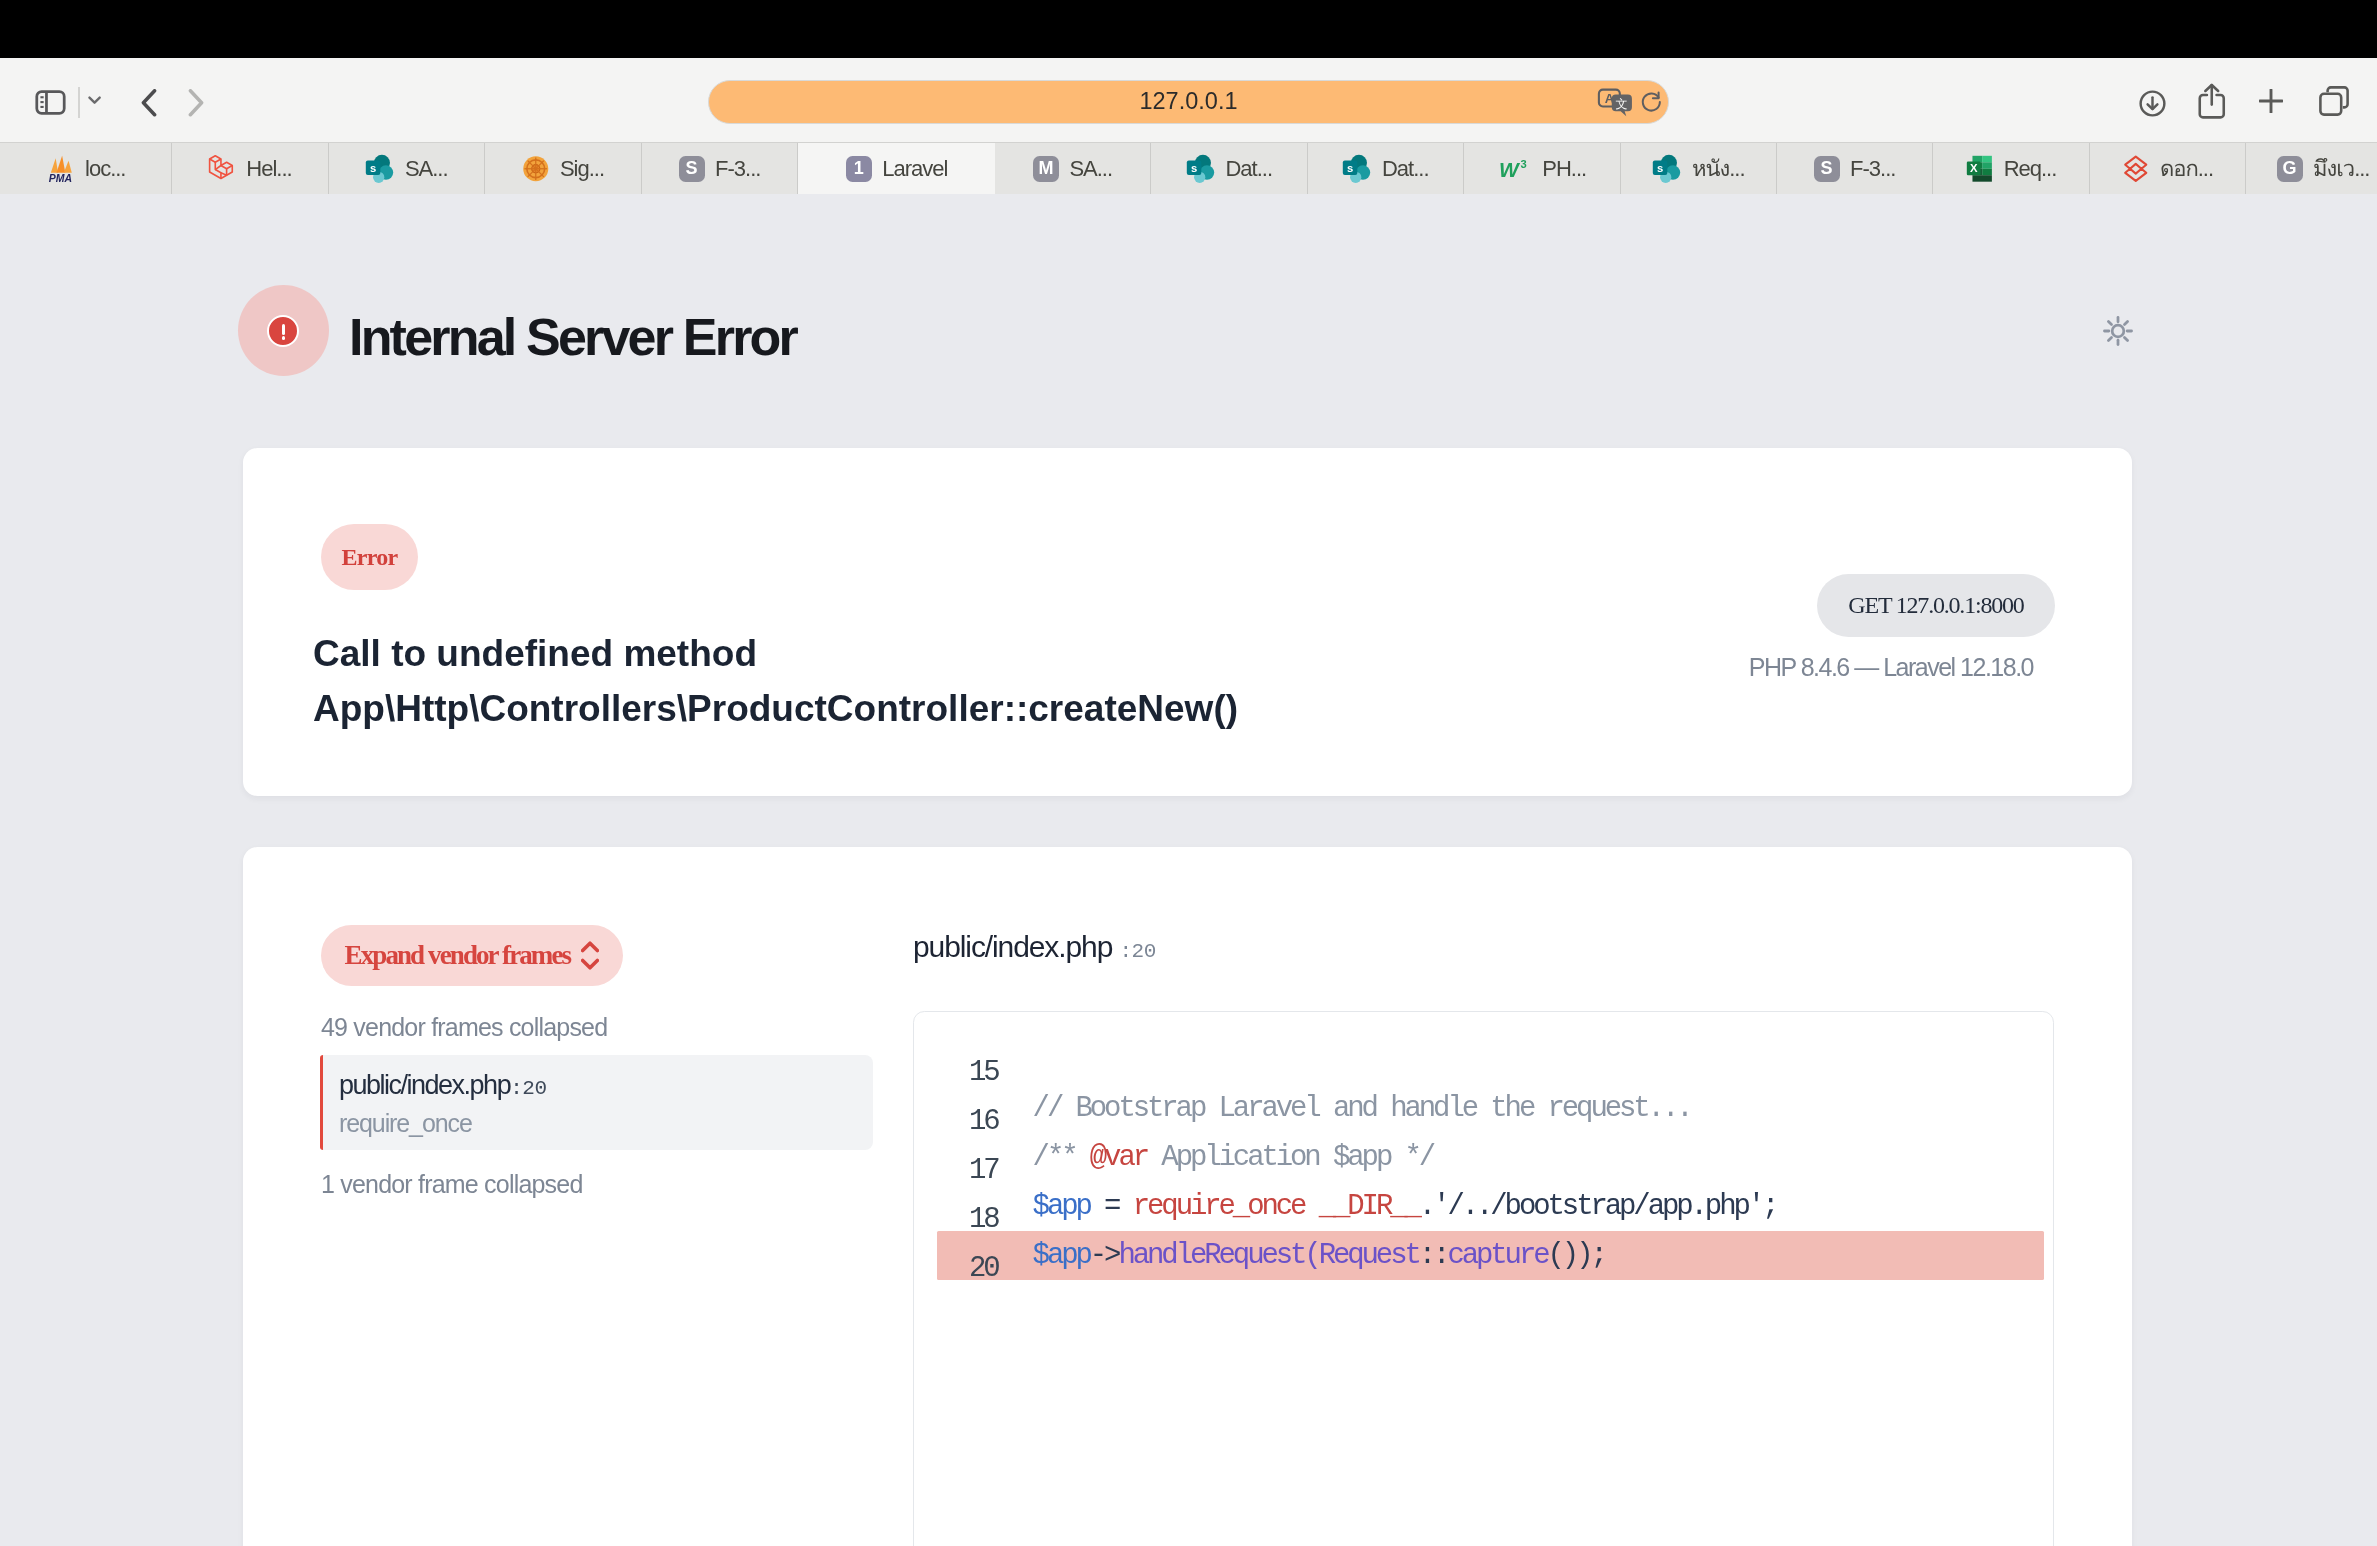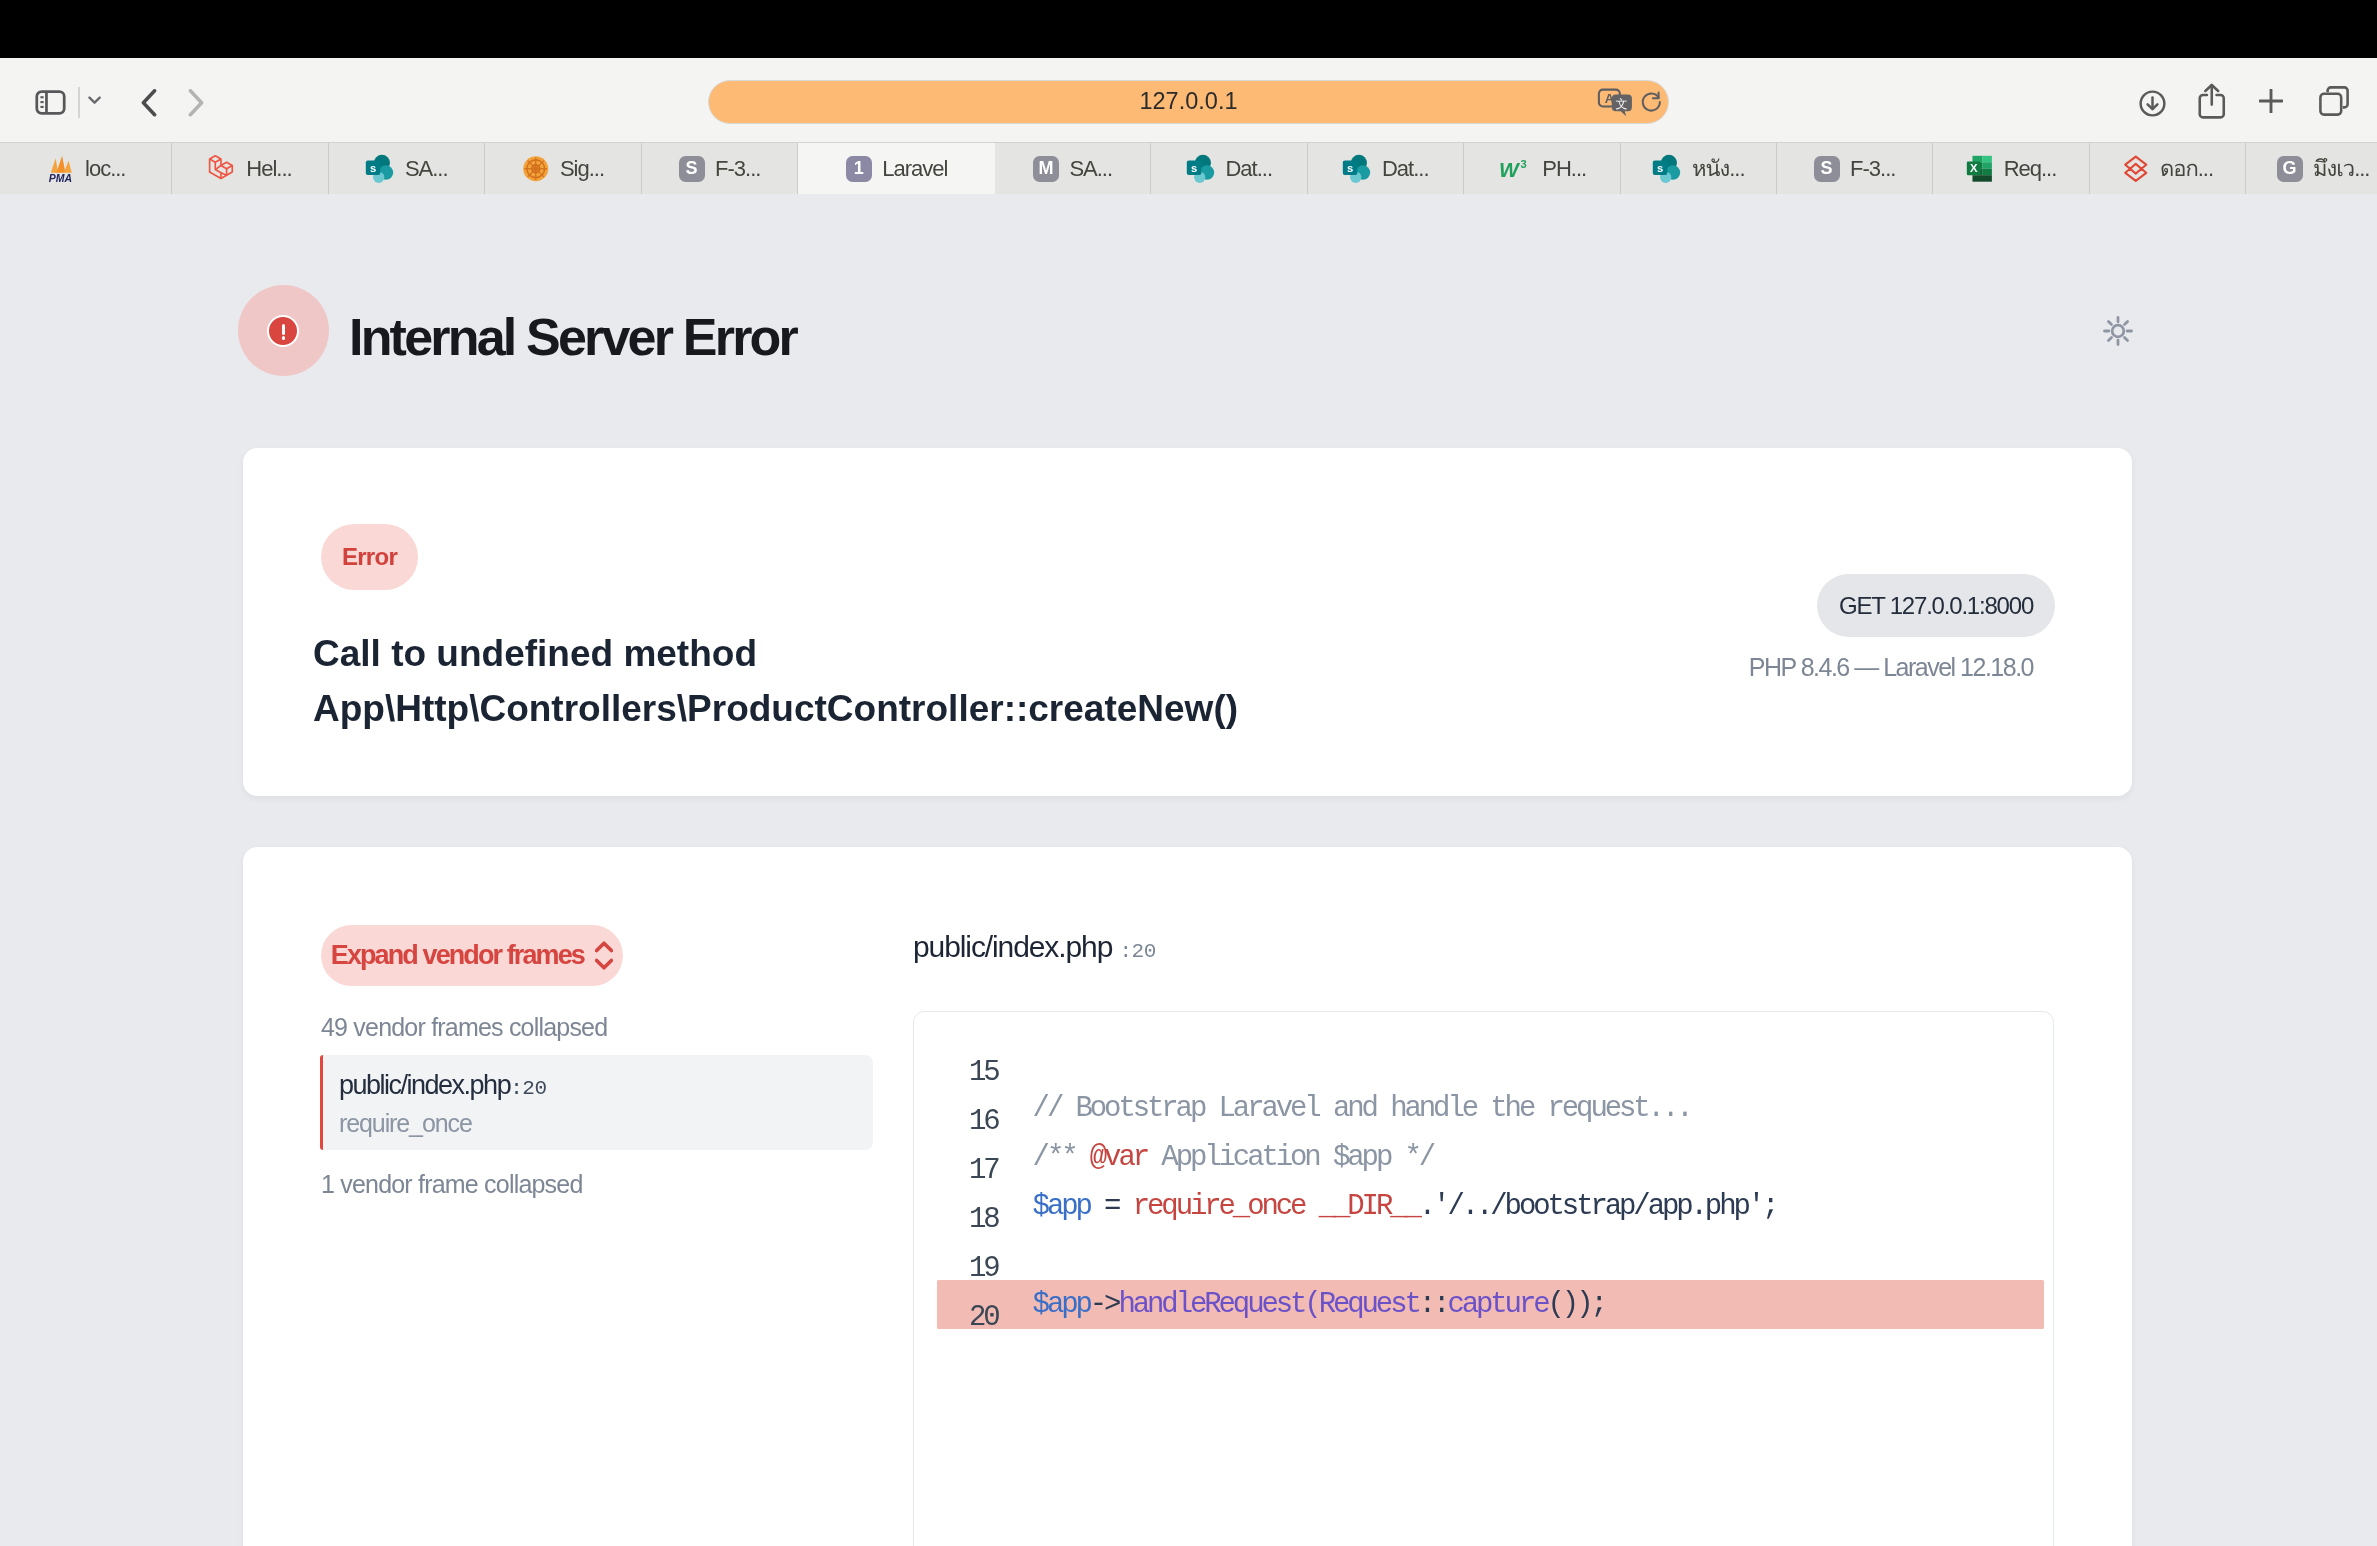--- a/index.html
+++ b/index.html
@@ -25,21 +25,21 @@
   .content { position:absolute; left:0; top:194px; width:2377px; height:1352px; background:#e9eaee; }
 
   .pinkcircle { position:absolute; left:238px; top:285px; width:91px; height:91px; border-radius:50%; background:#efc7c6; }
   .redcirc { position:absolute; left:29px; top:30px; width:32px; height:32px; border-radius:50%; background:#d9453f; border:2.4px solid #fff; }
   .h1 { position:absolute; left:349px; top:311px; font-size:52px; line-height:52px; font-weight:bold; color:#17191e; letter-spacing:-2.8px; }
 
   .card { position:absolute; background:#fff; border-radius:14.6px; box-shadow:0 2.4px 6.5px rgba(30,35,60,.05); }
   .card1 { left:243px; top:448px; width:1889px; height:348px; }
   .card2 { left:243px; top:847px; width:1889px; height:809px; }
 
-  .pill { display:inline-flex; align-items:center; justify-content:center; border-radius:808px; }
+  .pill { display:inline-flex; align-items:center; justify-content:center; border-radius:808px;font-family:Liberation Serif, serif; }
   .errorpill { position:absolute; left:78px; top:76px; width:97px; height:66px; background:#f9d8d6; color:#d2413c; font-size:24px; letter-spacing:-0.7px; font-weight:bold; }
   .getpill { position:absolute; right:77px; top:126px; width:238px; height:63px; background:#e5e6e9; color:#232c3b; font-size:24px; letter-spacing:-1.2px; }
   .phpver { position:absolute; right:99px; top:205px; font-size:25px; letter-spacing:-1.5px; color:#7d8694; }
   .extitle { position:absolute; left:70px; top:178px; font-size:37px; font-weight:bold; color:#1b2433; line-height:55px; letter-spacing:0px; }
 
   .expandpill { position:absolute; left:78px; top:78px; width:302px; height:61px; background:#f9d8d6; color:#d6453f; font-size:27px; letter-spacing:-1.9px; font-weight:bold; gap:11.3px; white-space:nowrap; }
   .collapsed1 { position:absolute; left:78px; top:166px; font-size:25px; letter-spacing:-0.8px; color:#7d8694; }
   .framebox { position:absolute; left:77px; top:208px; width:553px; height:95px; background:#f2f3f5; border-left:3.2px solid #e2493d; border-radius:3.2px 8px 8px 3.2px; }
   .fb1 { position:absolute; left:16px; top:15.4px; font-size:27px; letter-spacing:-1.5px; color:#242e3f; }
   .fb1 .mono { font-family:"Liberation Mono", monospace; font-size:21px; letter-spacing:-0.4px; color:#3f4a5a; }
@@ -283,17 +283,16 @@
     </div>
     <div class="collapsed2">1 vendor frame collapsed</div>
 
     <div class="codehead">public/index.php <span class="mono">:20</span></div>
     <div class="codebox">
       <div style="height:22.6px;"></div>
       <div class="codeline"><span class="num">15</span></div>
       <div class="codeline"><span class="num">16</span><span class="src cmt">// Bootstrap Laravel and handle the request...</span></div>
       <div class="codeline"><span class="num">17</span><span class="src"><span class="cmt">/** </span><span class="red">@var</span><span class="cmt"> Application $app */</span></span></div>
       <div class="codeline"><span class="num">18</span><span class="src"><span class="blu">$app</span><span class="drk"> = </span><span class="red">require_once __DIR__</span><span class="drk">.'/../bootstrap/app.php';</span></span></div>
-      <div class="codeline"><span class="num">19</span></div>
       <div class="codeline hl"><span class="num">20</span><span class="src"><span class="blu">$app</span><span class="drk">-&gt;</span><span class="pur">handleRequest(Request</span><span class="drk">::</span><span class="pur">capture</span><span class="drk">());</span></span></div>
     </div>
   </div>
 
 
 </body></html>

